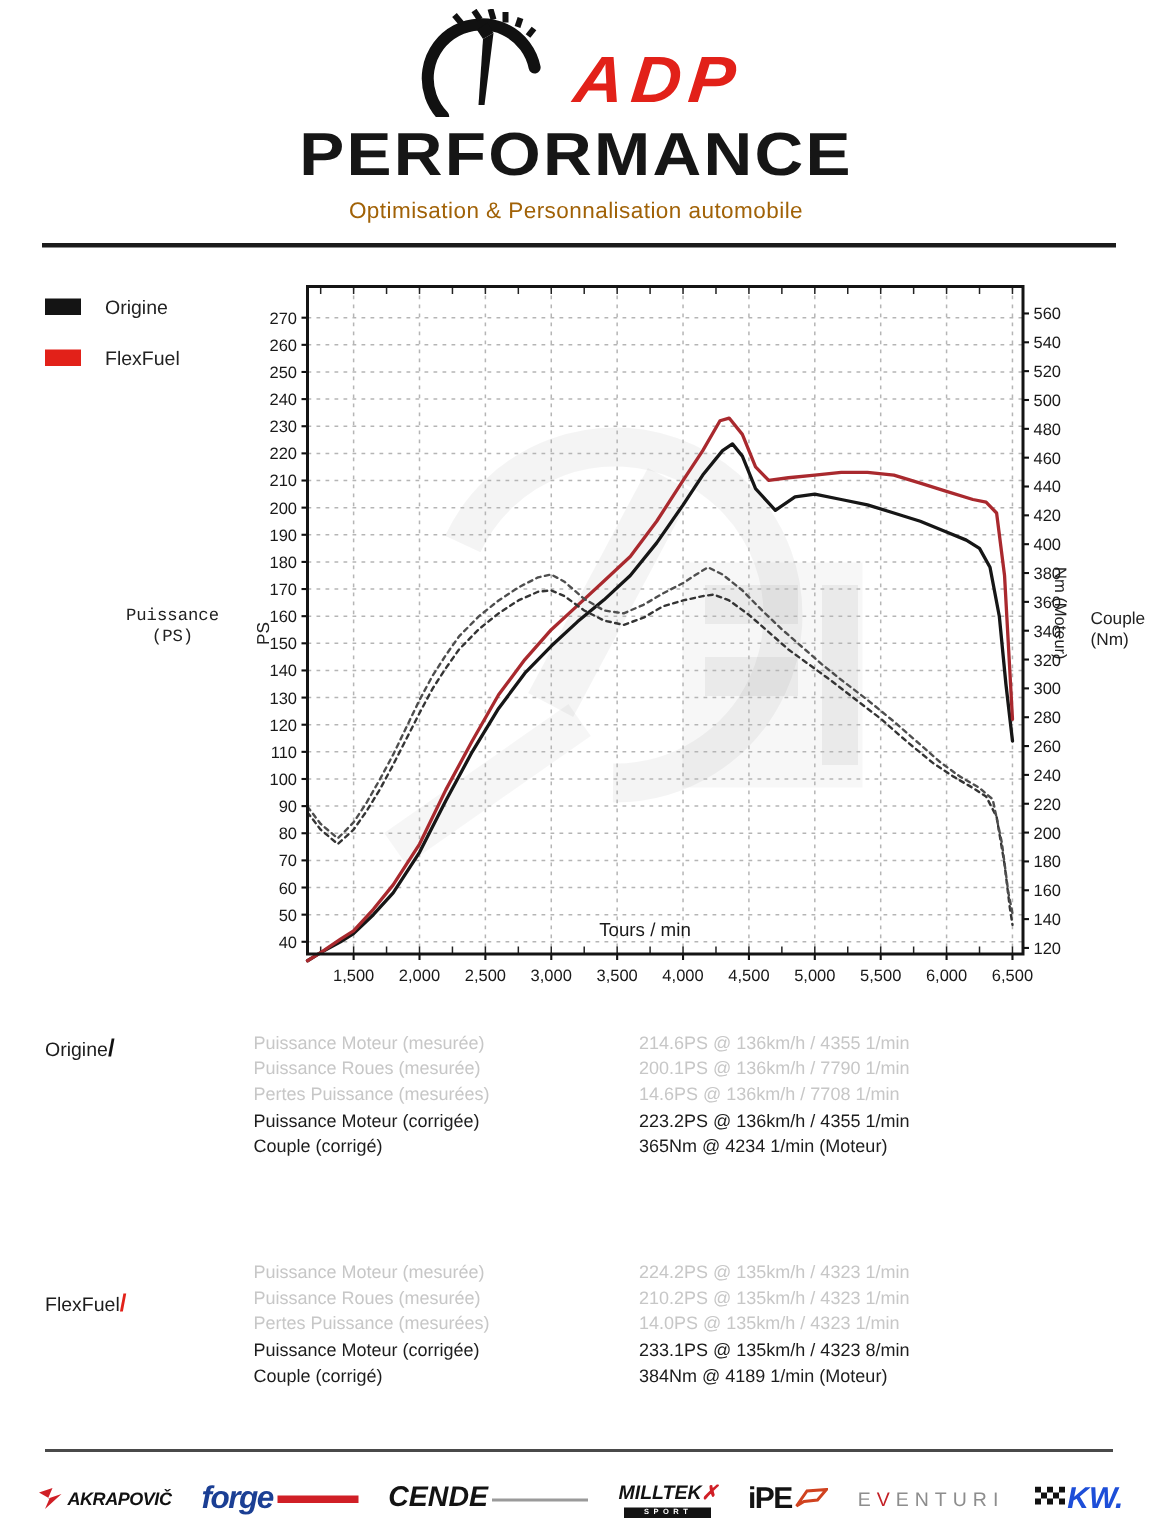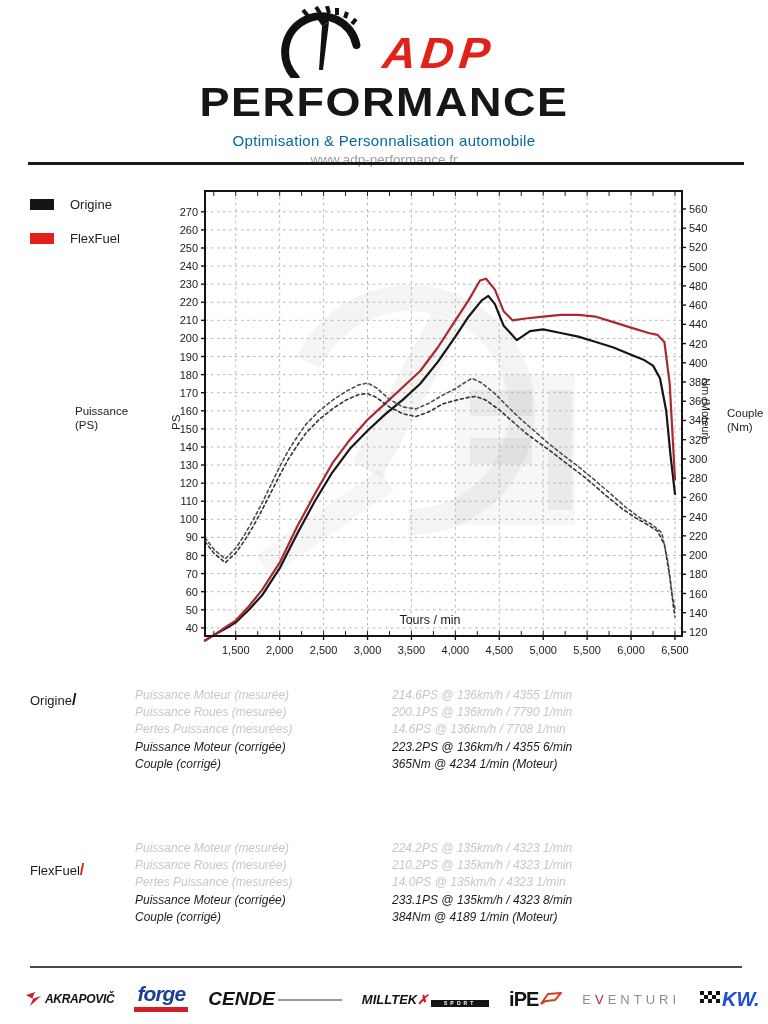--- a/index.html
+++ b/index.html
@@ -6,65 +6,65 @@
   body{font-family:"Liberation Sans", sans-serif; color:#1c1c1c;}
   #page{position:relative;width:768px;height:1024px;background:#fff;overflow:hidden;}
 
   
   .header{position:absolute;left:0;top:0;width:768px;text-align:center;}
   .logo-row{display:flex;justify-content:center;align-items:flex-end;gap:14px;margin-top:6px;height:72px;}
   .brand-top{font-size:46px;font-weight:900;font-style:italic;color:#e22119;letter-spacing:5px;
              transform:skewX(-6deg) scaleY(.95);line-height:1;margin-bottom:2px;}
   .brand-main{font-size:45px;font-weight:900;color:#161616;letter-spacing:1.5px;line-height:1;
               transform:scaleY(.9);margin-top:2px;}
-  .tagline{font-size:15px;color:#0369a1;margin-top:7px;letter-spacing:.3px;}
+  .tagline{font-size:15px;color:#a16207;margin-top:7px;letter-spacing:.3px;}
   .website{font-size:13.5px;color:#9d9d9d;margin-top:3px;}
   .divider{position:absolute;left:28px;top:162px;width:716px;height:3px;background:#1b1b1b;}
 
   
   .legend-item{position:absolute;display:flex;align-items:center;gap:16px;}
   .legend-swatch{width:24px;height:11px;display:inline-block;}
   .legend-label{font-size:13px;color:#222;}
   #legend-origine{left:30px;top:197px;}
   #legend-flexfuel{left:30px;top:231px;}
 
   .axis-title{position:absolute;font-size:11.5px;color:#222;line-height:1.25;}
-  #left-axis-title{left:75px;top:404px;width:80px;text-align:left;}
+  #left-axis-title{left:75px;top:404px;width:80px;text-align:center;font-family:Liberation Mono, monospace;}
   #ps-rot{position:absolute;left:162px;top:404px;font-size:11.5px;color:#222;transform:rotate(-90deg);transform-origin:left top;translate:8px 26px;}
   #nm-rot{position:absolute;left:700px;top:378px;font-size:11px;color:#222;writing-mode:vertical-rl;}
   #right-axis-title{left:727px;top:406px;width:44px;text-align:left;}
 
   #plot-svg{position:absolute;left:0;top:180px;}
 
   
   .run-name{position:absolute;left:30px;font-size:13px;color:#1c1c1c;}
   .run-name .slash{font-weight:bold;font-size:16px;}
   #origine-name{top:691px;}
   #flexfuel-name{top:861px;}
-  .results-block{position:absolute;left:12px;width:700px;font-style:italic;}
+  .results-block{position:absolute;left:46px;width:700px;}
   #origine-block{top:688px;}
   #flexfuel-block{top:841px;}
   .result-row{position:relative;height:17.2px;font-size:12px;}
   .result-row .lbl{position:absolute;left:123px;white-space:nowrap;}
   .result-row .val{position:absolute;left:380px;white-space:nowrap;}
   .muted{color:#c7c7c7;}
   .strong{color:#1d1d1d;}
 
   
   .footer-divider{position:absolute;left:30px;top:966px;width:712px;height:2px;background:#4a4a4a;}
   .brands{position:absolute;left:26px;top:980px;width:716px;height:38px;display:flex;align-items:center;justify-content:space-between;gap:20px;}
   .brand{display:flex;align-items:center;gap:3px;}
   .ak-text{font-size:12px;font-weight:900;font-style:italic;color:#111;letter-spacing:-.3px;}
-  .forge-wrap{display:flex;flex-direction:column;align-items:center;justify-content:space-between;}
+  .forge-wrap{display:flex;align-items:center;justify-content:space-between;}
   .forge-text{font-size:21px;font-weight:900;font-style:italic;color:#1b3f94;letter-spacing:-1px;line-height:.8;}
   .forge-bar{width:54px;height:5px;background:#d01f26;margin-top:1px;}
   .cende-wrap{display:flex;flex-direction:row;align-items:center;}
   .cende-text{font-size:19px;font-weight:900;font-style:italic;color:#131313;letter-spacing:0px;line-height:.85;}
   .cende-bar{width:64px;height:2px;background:#9a9a9a;margin-top:2px;}
-  .milltek-wrap{display:flex;flex-direction:row;align-items:flex-end;}
+  .milltek-wrap{display:flex;flex-direction:column;align-items:center;}
   .milltek-text{font-size:13px;font-weight:900;font-style:italic;color:#131313;}
   .milltek-text .x{color:#d01f26;}
   .milltek-bar{width:58px;height:7px;background:#131313;color:#fff;font-size:5px;letter-spacing:3px;
                font-weight:700;text-align:center;line-height:7px;}
   .ipe-wrap{display:flex;align-items:center;gap:2px;text-align:right;}
   .ipe-text{font-size:20px;font-weight:900;color:#131313;letter-spacing:-1px;line-height:.8;}
   .eventuri-text{font-size:13px;font-weight:400;color:#8d8d8d;letter-spacing:4px;}
   .eventuri-text .v{color:#c32026;}
   .kw-wrap{display:flex;align-items:center;gap:2px;}
   .kw-text{font-size:20px;font-weight:900;font-style:italic;color:#1d4ed8;}
@@ -89,21 +89,20 @@
           <line x1="83" y1="13" x2="79" y2="18"></line>
           <line x1="30" y1="4" x2="35" y2="10"></line>
         </g>
         <polygon points="46,64 50,64 56,16 49,20" fill="#111"></polygon>
         <polygon points="49,20 56,16 52,9 45,14" fill="#111"></polygon>
       </svg>
       <div class="brand-top">ADP</div>
     </div>
     <div class="brand-main">PERFORMANCE</div>
     <div class="tagline">Optimisation &amp; Personnalisation automobile</div>
-    <div class="website">www.adp-performance.fr</div>
   </div>
   <div class="divider"></div>
 
   <div class="legend-item" id="legend-origine">
     <span class="legend-swatch" id="sw0" style="background: rgb(20, 20, 20);"></span>
     <span class="legend-label">Origine</span>
   </div>
   <div class="legend-item" id="legend-flexfuel">
     <span class="legend-swatch" id="sw1" style="background: rgb(226, 33, 25);"></span>
     <span class="legend-label">FlexFuel</span>
@@ -342,21 +341,21 @@
     <div class="result-row">
       <span class="lbl muted">Puissance Roues (mesurée)</span>
       <span class="val muted">200.1PS @ 136km/h / 7790 1/min</span>
     </div>
     <div class="result-row">
       <span class="lbl muted">Pertes Puissance (mesurées)</span>
       <span class="val muted">14.6PS @ 136km/h / 7708 1/min</span>
     </div>
     <div class="result-row">
       <span class="lbl strong">Puissance Moteur (corrigée)</span>
-      <span class="val strong">223.2PS @ 136km/h / 4355 6/min</span>
+      <span class="val strong">223.2PS @ 136km/h / 4355 1/min</span>
     </div>
     <div class="result-row">
       <span class="lbl strong">Couple (corrigé)</span>
       <span class="val strong">365Nm @ 4234 1/min (Moteur)</span>
     </div>
   </div>
 
   <div class="run-name" id="flexfuel-name">
     <span>FlexFuel</span><span class="slash" id="slash1" style="color: rgb(226, 33, 25);">/</span>
   </div>

